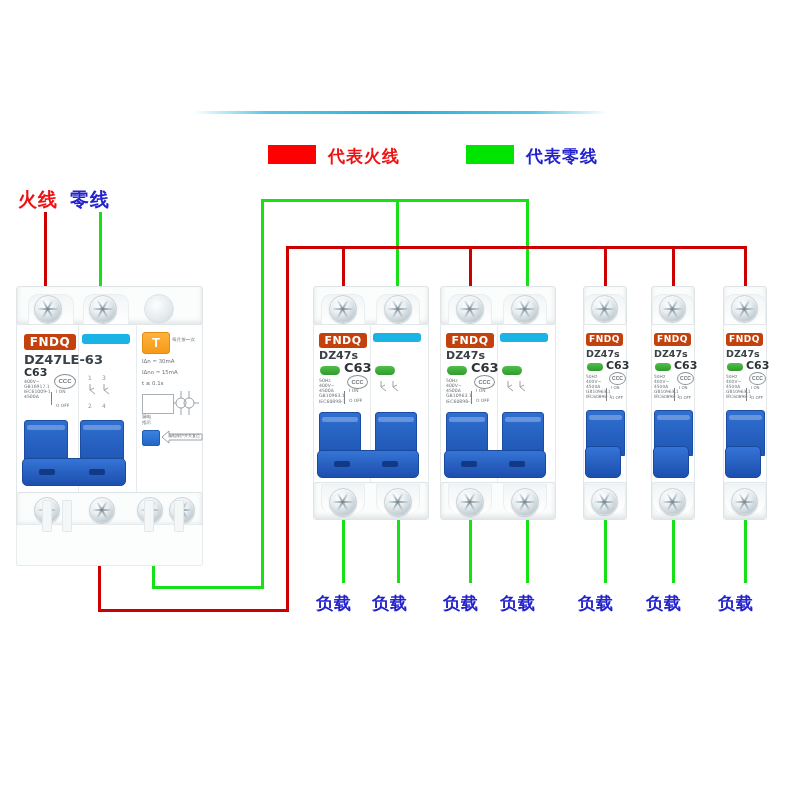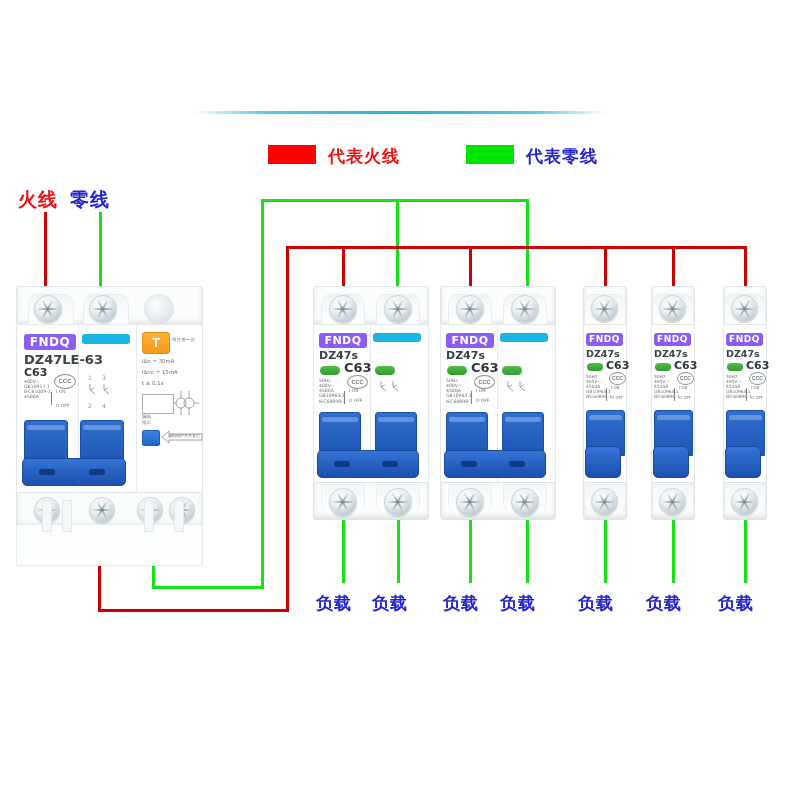--- a/index.html
+++ b/index.html
@@ -71,21 +71,21 @@
     transform:rotate(-60deg);border-radius:1px;
   }
   .term-arch{
     position:absolute;border-radius:10px 10px 0 0;
     background:linear-gradient(to bottom,#f2f5f6,#ffffff);
     border:1px solid #e9eef0;border-bottom:none;
   }
 
   
   .brand{
-    position:absolute;background:#8b5cf6;color:#fff;border-radius:3px;
+    position:absolute;background:#c2410c;color:#fff;border-radius:3px;
     font-weight:bold;text-align:center;letter-spacing:.5px;
     font-family:"DejaVu Sans","Liberation Sans",sans-serif;
   }
   .brand-bar{position:absolute;background:#19b3e6;border-radius:3px;}
   .model{position:absolute;color:#3a4147;font-weight:bold;
     font-family:"DejaVu Sans","Liberation Sans",sans-serif;}
   .rating{position:absolute;color:#2e353a;font-weight:bold;
     font-family:"DejaVu Sans","Liberation Sans",sans-serif;}
   .greenpill{position:absolute;border-radius:7px;
     background:linear-gradient(to bottom,#4fbf4a,#2f9b2c);}

